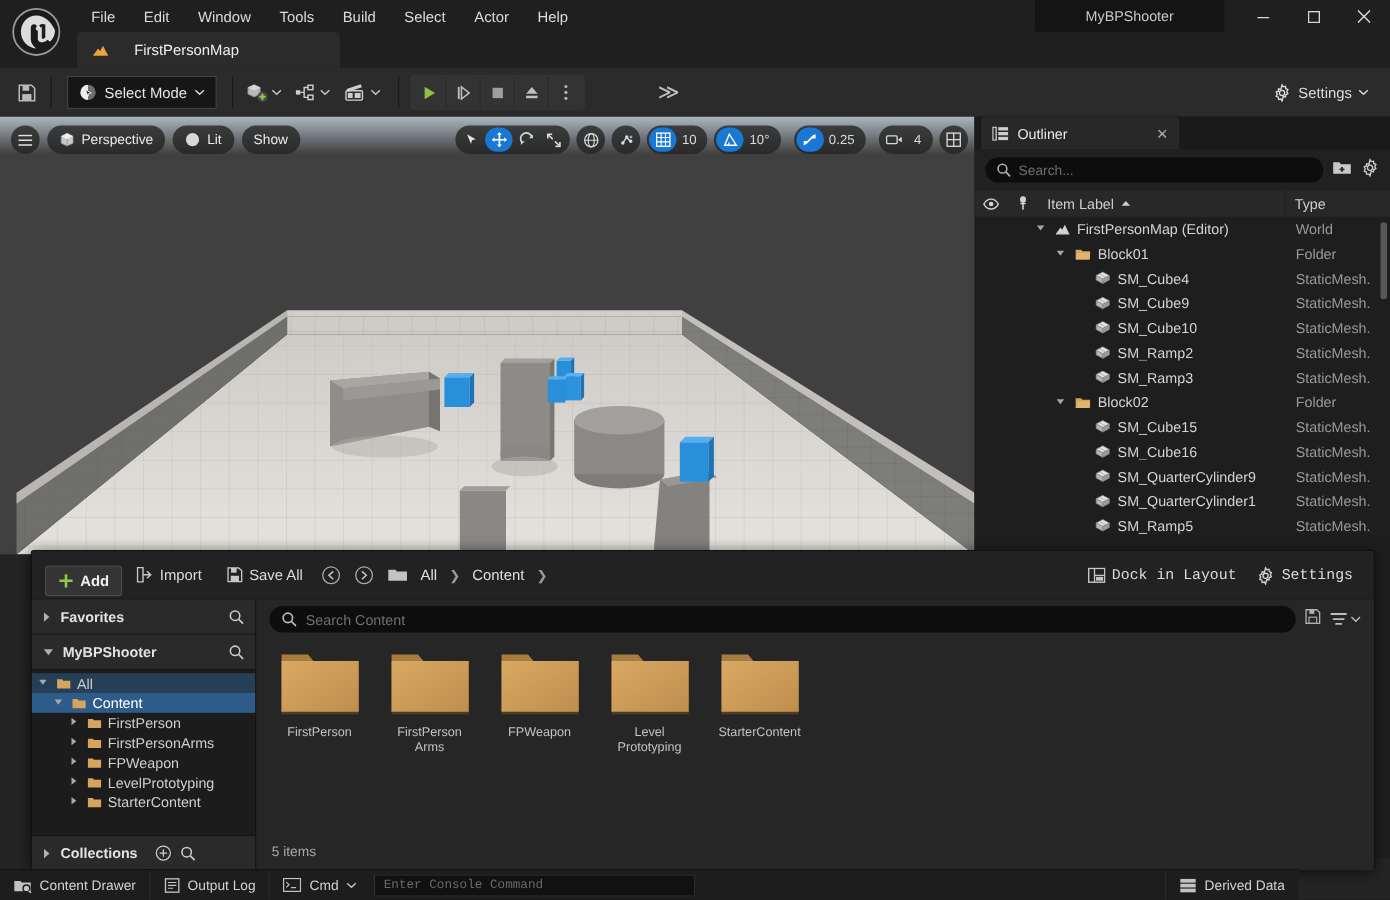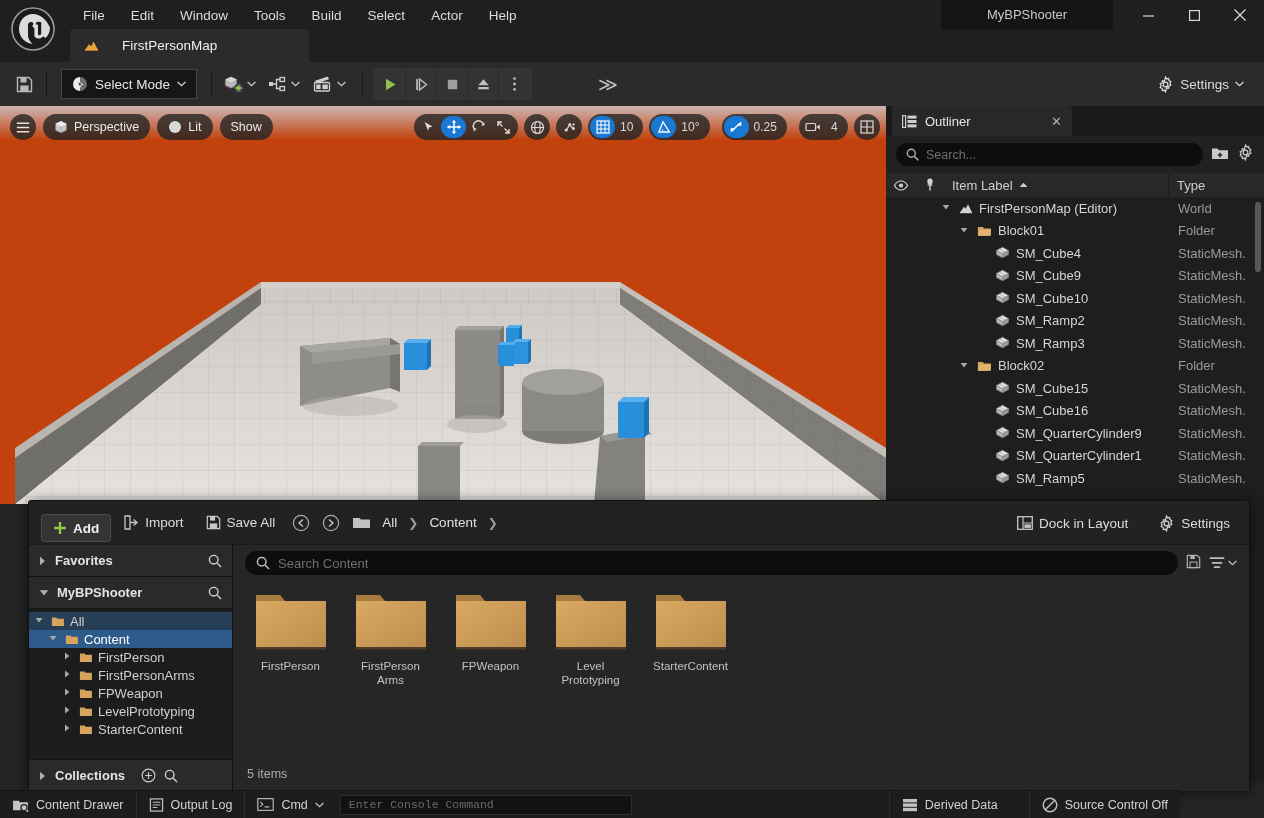--- a/index.html
+++ b/index.html
@@ -79,21 +79,21 @@
   .play-btn:last-child { border-right:none; }
   .chev-more { margin-left:66px; color:#c0c0c0; font-size:19px; letter-spacing:-3px; }
   .settings-btn {
     position:absolute; right:14px; top:7px; height:30px; display:flex; align-items:center;
     gap:6px; font-size:13.5px; color:#dcdcdc; padding:0 6px; border-radius:3px;
   }
 
   
   .viewport {
     position:absolute; left:0; top:106px; width:886px; height:398px;
-    overflow:hidden; background:#c2410c;
+    overflow:hidden; background:#404040;
   }
   .sky {
     position:absolute; inset:0;
     background:linear-gradient(180deg,#5b86ad 0%,#3f73a2 7%,#2f6falt 10%,#2c6596 26%,#24557f 60%,#1f4b73 100%);
   }
   .haze {
     position:absolute; left:0; top:0; width:100%; height:34px;
     background:linear-gradient(180deg,rgba(207,222,235,.75),rgba(207,222,235,0));
   }
   .vp-stage { position:absolute; inset:0; }
@@ -179,21 +179,21 @@
     display:flex; align-items:center; gap:6px; padding:0 11px; font-size:13.5px;
     color:#f0f0f0; font-weight:bold;margin-top:11px;
   }
   .cb-tool {
     height:28px; display:flex; align-items:center; gap:6px; padding:0 9px;
     font-size:13.5px; color:#dcdcdc; border-radius:3px;
   }
   .cb-navbtn { width:26px; height:26px; display:flex; align-items:center; justify-content:center; color:#b6b6b6;}
   .crumb { font-size:13.5px; color:#e0e0e0; padding:0 4px; }
   .crumb-sep { color:#9a9a9a; font-size:12px; padding:0 3px; }
-  .cb-right { position:absolute; right:10px; top:8px; display:flex; align-items:flex-end; gap:12px; }
+  .cb-right { position:absolute; right:10px; top:8px; display:flex; align-items:flex-end; gap:0;font-family:Liberation Mono, monospace; }
 
   .cb-side {
     position:absolute; left:0; top:44px; width:204px; height:246px; background:#1c1c1c;
     border-right:1px solid #111;
   }
   .side-hdr {
     height:32px; background:#2a2a2a; display:flex; align-items:center;
     padding:0 10px; gap:8px; font-size:13px; color:#e3e3e3; font-weight:bold;
     border-bottom:1px solid #141414;
   }
@@ -1183,23 +1183,16 @@
 
     <div class="sb-right">
       <div class="sb-item">
         <svg width="16" height="14" viewBox="0 0 16 14">
           <rect x="1" y="1" width="14" height="3.4" fill="#c2c2c2"></rect>
           <rect x="1" y="5.4" width="14" height="3.4" fill="#c2c2c2"></rect>
           <rect x="1" y="9.8" width="14" height="3.4" fill="#c2c2c2"></rect>
         </svg>
         <span>Derived Data</span>
       </div>
-      <div class="sb-item">
-        <svg width="16" height="16" viewBox="0 0 16 16">
-          <circle cx="8" cy="8" r="6.8" fill="none" stroke="#c2c2c2" stroke-width="1.4"></circle>
-          <path d="M3.2 12.8L12.8 3.2" stroke="#c2c2c2" stroke-width="1.4"></path>
-        </svg>
-        <span>Source Control Off</span>
-      </div>
     </div>
   </div>
 
 </div>
 
 </body></html>

